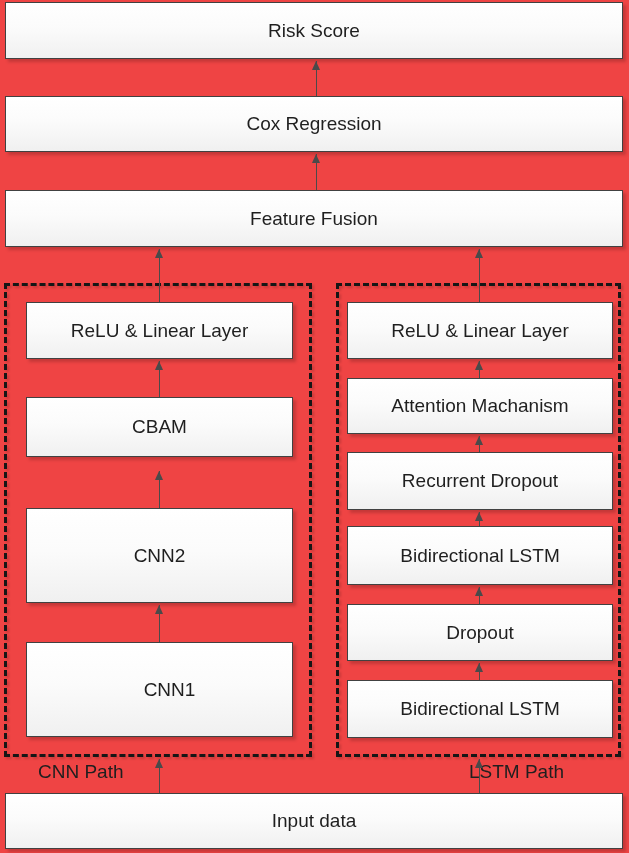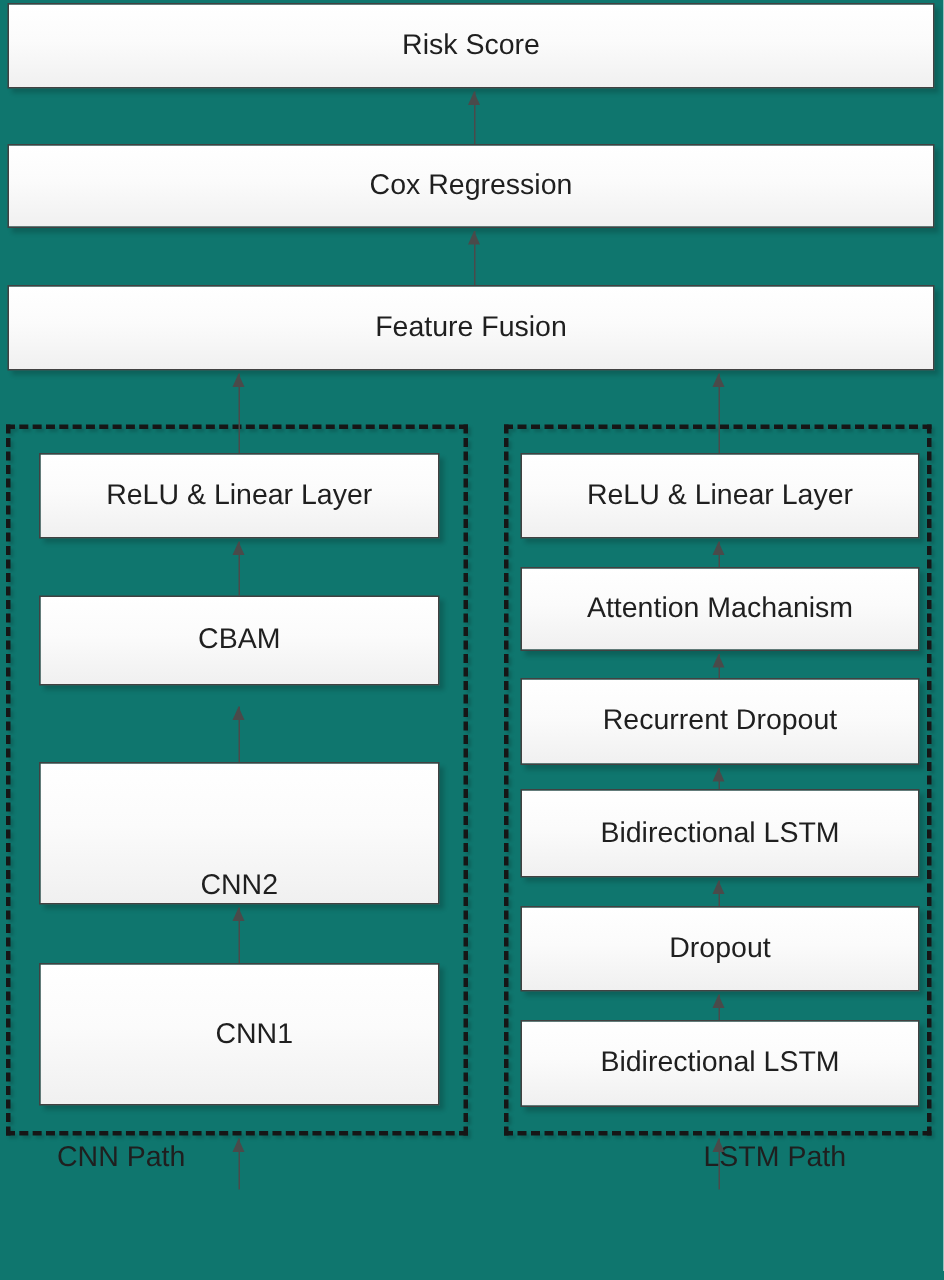--- a/index.html
+++ b/index.html
@@ -1,20 +1,20 @@
 <!DOCTYPE html>
 <html><head>
 <meta charset="utf-8">
 <style>
   html, body { margin: 0; padding: 0; background: #ffffff; }
   #canvas {
     position: relative;
     width: 629px;
     height: 853px;
-    background: #0f766e;
+    background: #ef4444;
     font-family: "Liberation Sans", sans-serif;
     overflow: hidden;
   }
   .node {
     position: absolute;
     box-sizing: border-box;
     background: linear-gradient(to bottom, #ffffff 0%, #fbfbfb 45%, #f0f0f0 100%);
     border: 1px solid #414141;
     box-shadow: 3px 3px 3px rgba(0,0,0,0.18);
     display: flex;
@@ -74,21 +74,21 @@
   <div class="path-container" style="left:4px; top:283px; width:308px; height:474px;"></div>
 
   <div class="path-container" style="left:336px; top:283px; width:285px; height:474px;"></div>
 
   <div class="node" style="left:26px; top:302px; width:267px; height:57px;">
     <span>ReLU &amp; Linear Layer</span>
   </div>
   <div class="node" style="left:26px; top:397px; width:267px; height:60px;">
     <span>CBAM</span>
   </div>
-  <div class="node" style="left:26px; top:508px; width:267px; height:95px;align-items:flex-end;">
+  <div class="node" style="left:26px; top:508px; width:267px; height:95px;">
     <span>CNN2</span>
   </div>
   <div class="node" style="left:26px; top:642px; width:267px; height:95px;padding-left:20px;">
     <span>CNN1</span>
   </div>
 
   <div class="node" style="left:347px; top:302px; width:266px; height:57px;">
     <span>ReLU &amp; Linear Layer</span>
   </div>
   <div class="node" style="left:347px; top:378px; width:266px; height:56px;">
@@ -103,20 +103,23 @@
   <div class="node" style="left:347px; top:604px; width:266px; height:57px;">
     <span>Dropout</span>
   </div>
   <div class="node" style="left:347px; top:680px; width:266px; height:58px;">
     <span>Bidirectional LSTM</span>
   </div>
 
   <div class="path-label" style="left:38px; top:761px;">CNN Path</div>
   <div class="path-label" style="left:469px; top:761px;">LSTM Path</div>
 
+  <div class="node" style="left:5px; top:793px; width:618px; height:56px;">
+    <span>Input data</span>
+  </div>
 
   <div class="arrow" style="left:316px; top:61px;  height:35px;"></div>
   <div class="arrow" style="left:316px; top:154px; height:36px;"></div>
   <div class="arrow" style="left:159px; top:249px; height:53px;"></div>
   <div class="arrow" style="left:479px; top:249px; height:53px;"></div>
   <div class="arrow" style="left:159px; top:361px; height:36px;"></div>
   <div class="arrow" style="left:159px; top:471px; height:37px;"></div>
   <div class="arrow" style="left:159px; top:605px; height:37px;"></div>
   <div class="arrow" style="left:159px; top:759px; height:34px;"></div>
   <div class="arrow" style="left:479px; top:361px; height:17px;"></div>

